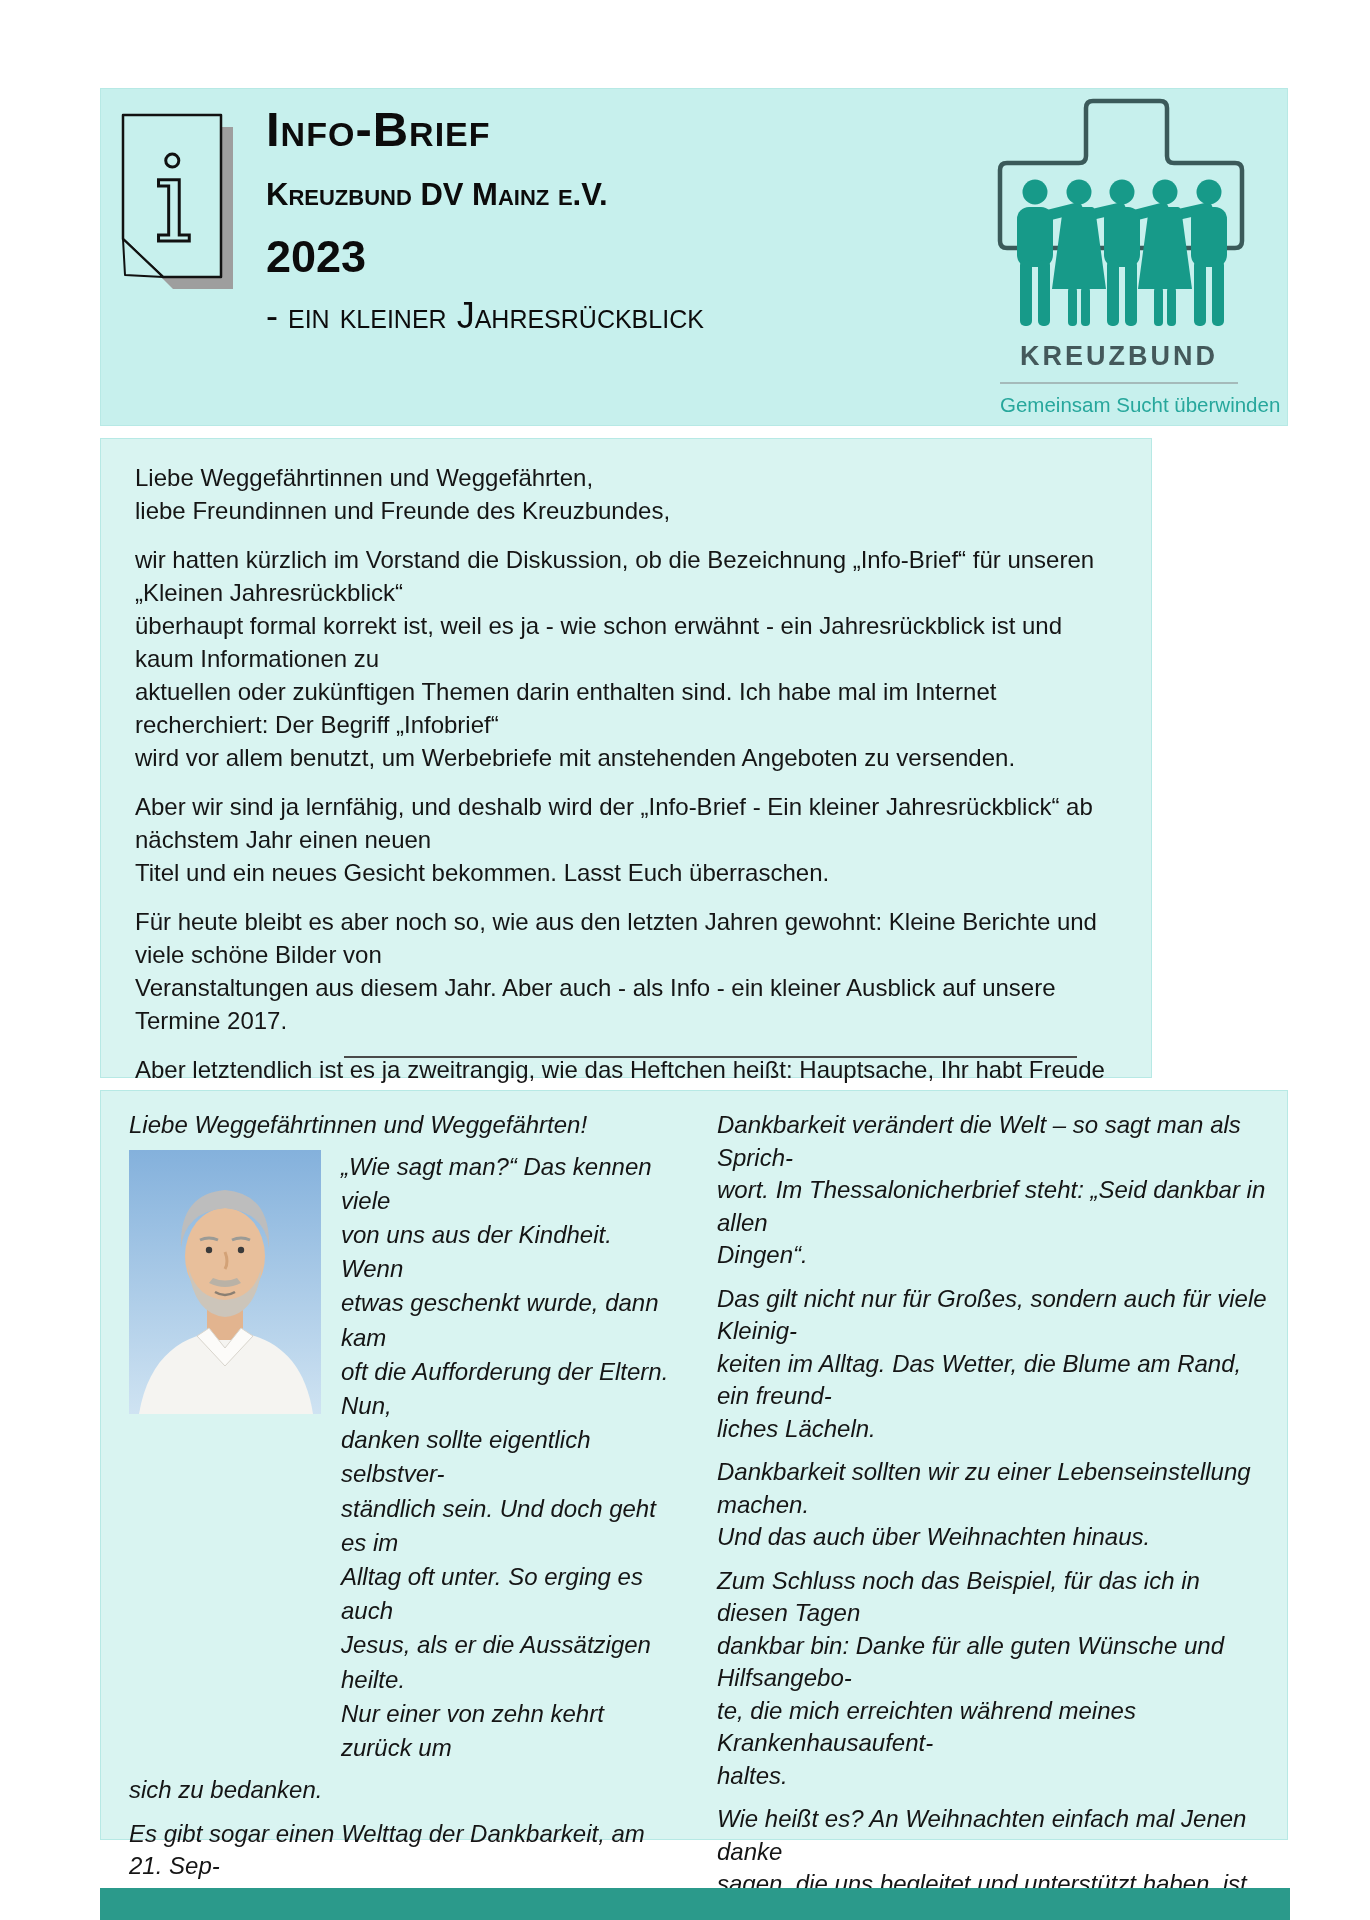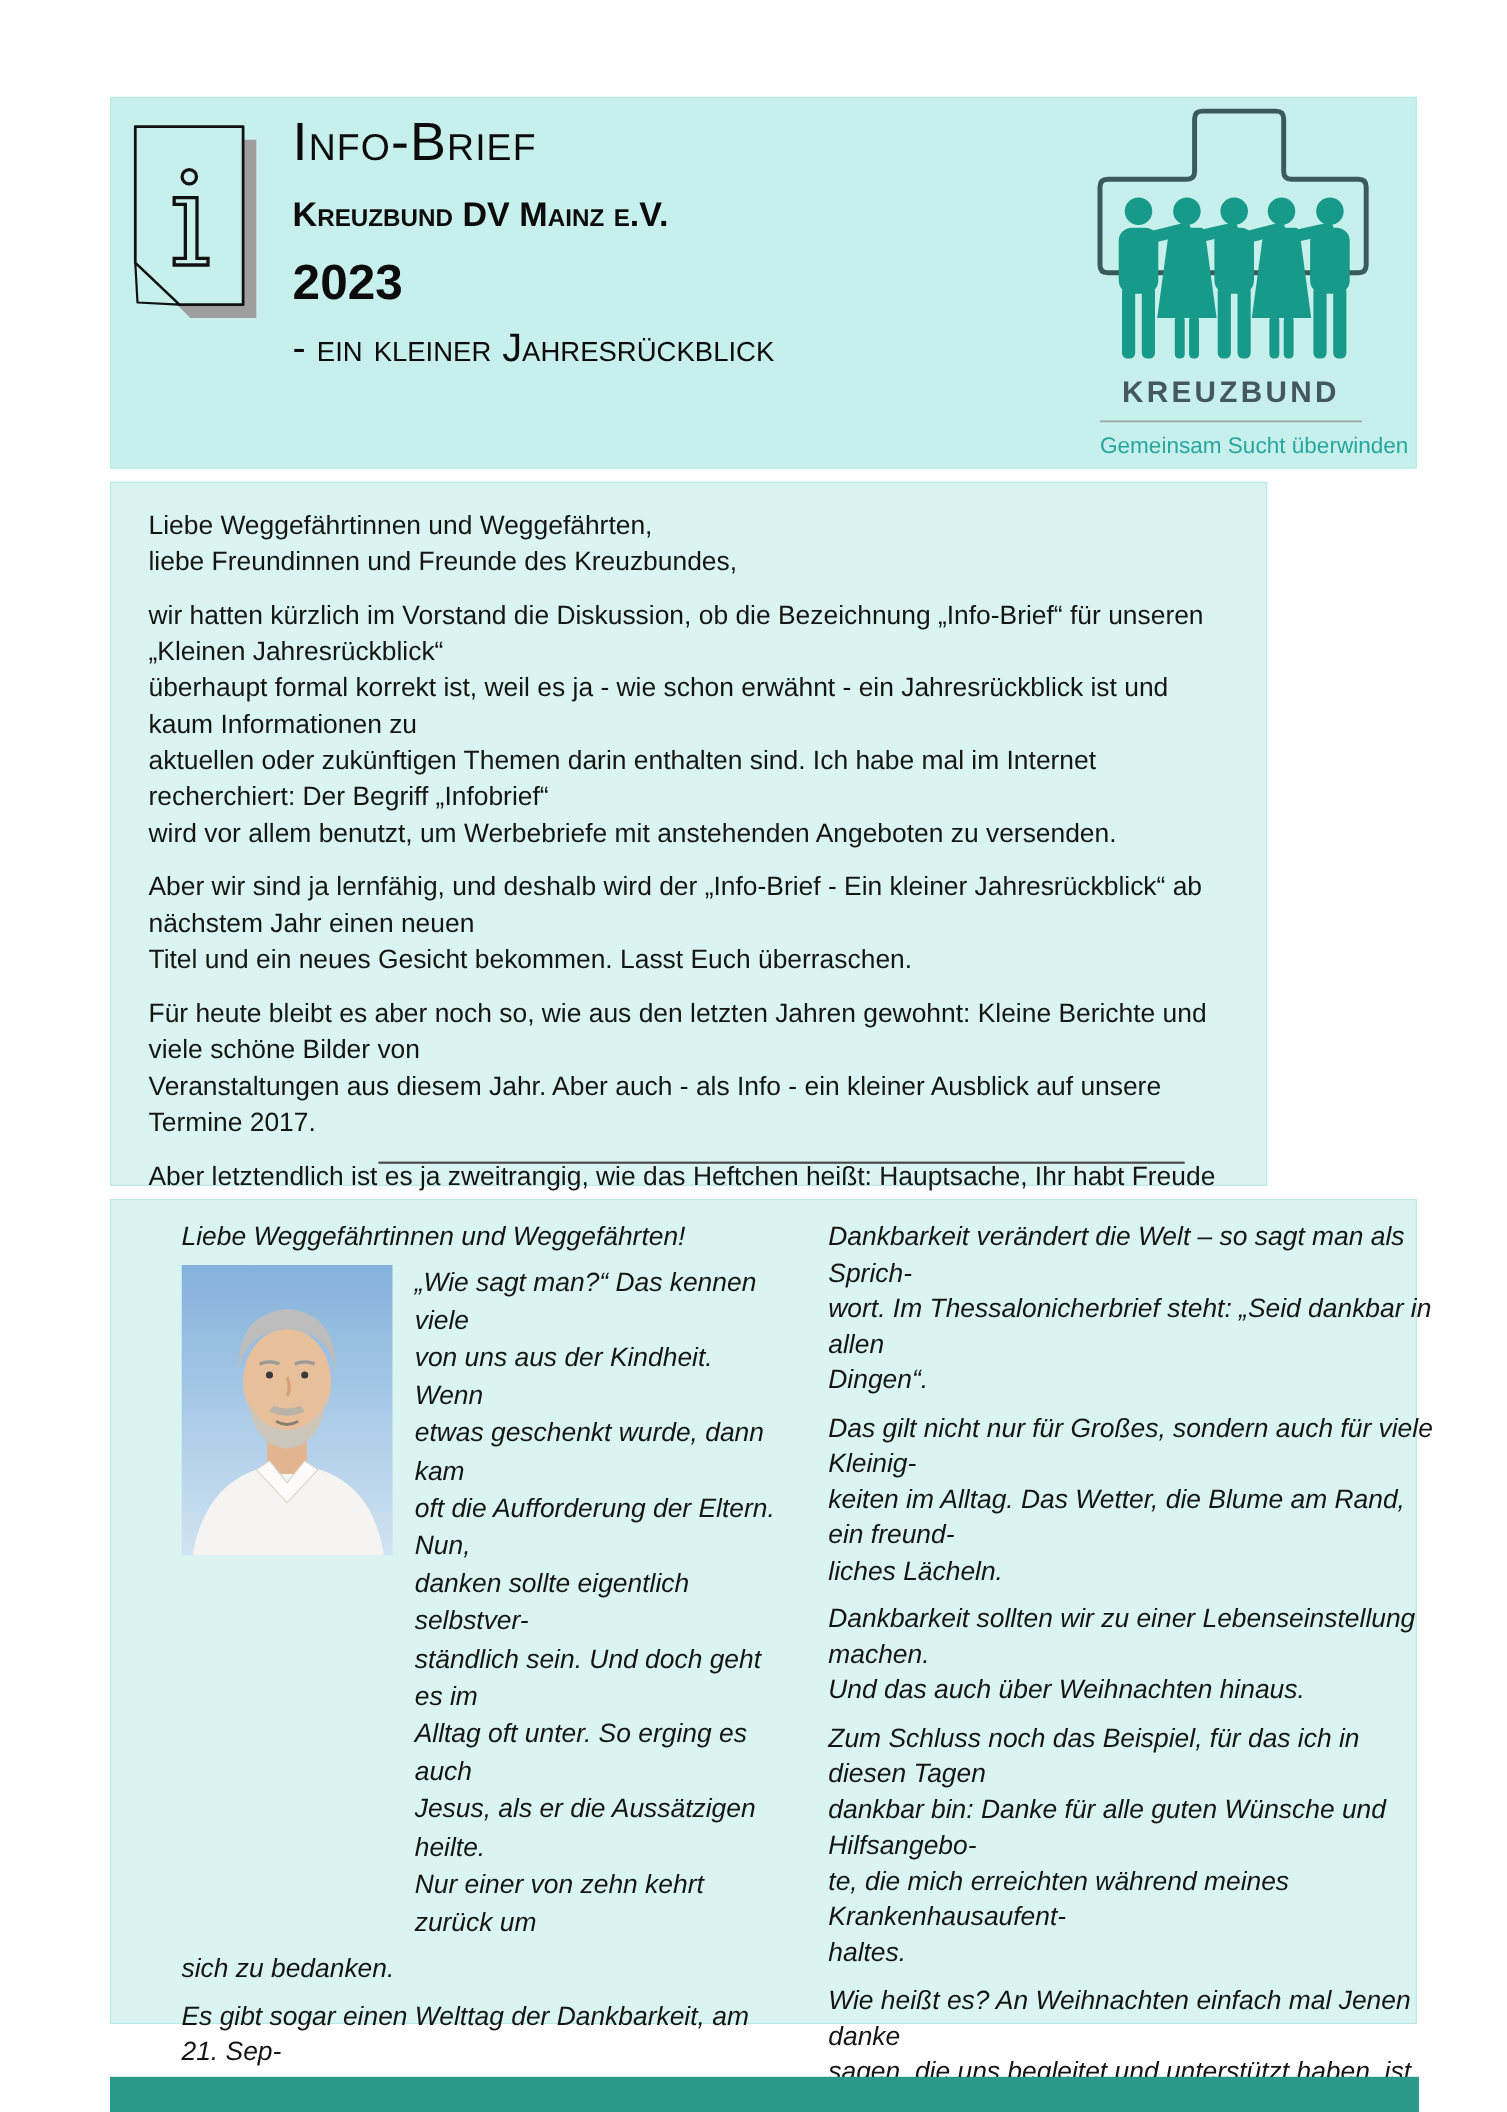--- a/index.html
+++ b/index.html
@@ -2,37 +2,37 @@
 <html><head>
 <meta charset="utf-8">
 <style>
   html,body{margin:0;padding:0;background:#ffffff;}
   .page{position:relative;width:1370px;height:1920px;background:#ffffff;overflow:hidden;
         font-family:"Liberation Sans",sans-serif;color:#151515;}
   .box{position:absolute;box-sizing:border-box;background:#d9f4f1;border:1px solid #b7e9e5;}
   
   #header-box{left:100px;top:88px;width:1188px;height:338px;background:#c7f0ed;}
   #info-icon{position:absolute;left:16px;top:22px;width:122px;height:180px;}
-  #title{position:absolute;left:165px;top:12px;font-size:49px;font-weight:normal;
+  #title{position:absolute;left:165px;top:12px;font-size:49px;font-weight:bold;
          font-variant:small-caps;letter-spacing:1px;color:#0c0c0c;}
   #subtitle{position:absolute;left:165px;top:88px;font-size:31px;font-weight:bold;
          font-variant:small-caps;color:#0c0c0c;}
   #year-line{position:absolute;left:165px;top:142px;display:flex;align-items:baseline;gap:12px;color:#0c0c0c;flex-direction:column;}
   #year-line .year{font-size:45px;font-weight:bold;}
   #year-line .suffix{font-size:36px;font-weight:normal;font-variant:small-caps;}
   #kb-logo{position:absolute;left:896px;top:6px;width:292px;height:328px;}
   
   #letter-box{left:100px;top:438px;width:1052px;height:640px;padding:22px 34px;
               font-size:24px;line-height:33px;}
   #letter-box p{white-space:pre-line;margin:0 0 16px 0;}
   #divider{position:absolute;left:243px;top:617px;width:733px;height:0;border-top:2px solid #4a4a4a;}
   
   #columns-box{left:100px;top:1090px;width:1188px;height:750px;padding:18px 28px;
                display:flex;gap:40px;font-style:italic;font-size:24px;line-height:32.5px;}
-  .col-left{width:548px;flex:none;margin-left:36px;}
+  .col-left{width:548px;flex:none;}
   .col-right{width:560px;flex:none;}
   #columns-box p{white-space:pre-line;margin:0 0 11px 0;}
   .intro{margin:0 0 8px 0 !important;}
   .photo-row{display:flex;gap:20px;margin-bottom:9px;}
   .photo{width:192px;height:264px;flex:none;}
   .wrap-text{line-height:34.2px;white-space:pre-line;}
   
   #bottom-bar{position:absolute;left:100px;top:1888px;width:1190px;height:32px;background:#2b9a8b;}
 </style>
 </head>

